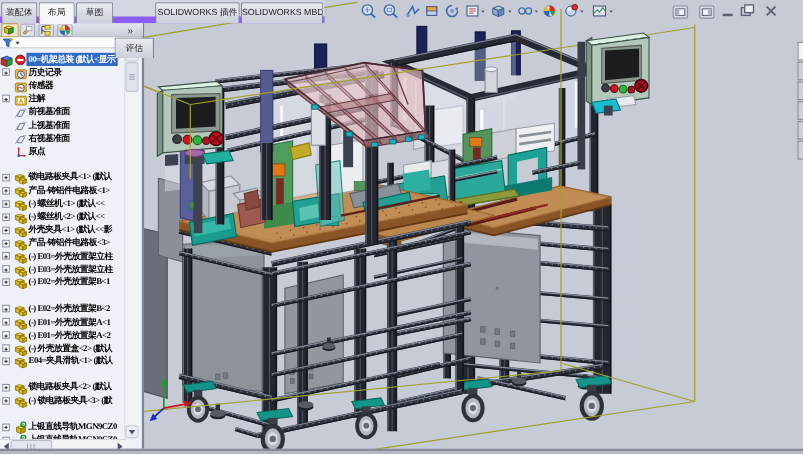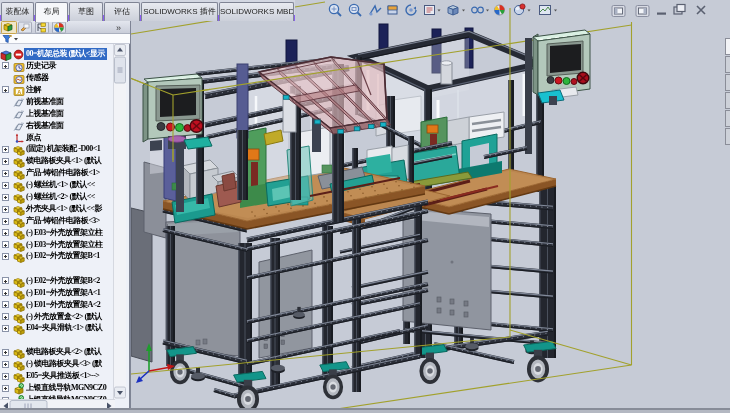--- a/index.html
+++ b/index.html
@@ -618,21 +618,21 @@
 <polygon points="175.0,366.0 167.0,364.0 168.0,370.0" fill="#c41616"></polygon>
 <line x1="149.0" y1="371.0" x2="139.0" y2="380.0" stroke="#1a30c0" stroke-width="1.6"></line>
 <polygon points="136.0,383.0 143.0,381.0 139.0,376.0" fill="#1a30c0"></polygon>
 </g>
 </svg>
 
 <div id="tabbar">
   <span class="tab" style="left:1px;width:33px;">装配体</span>
   <span class="tab active" style="left:35px;width:33px;">布局</span>
   <span class="tab" style="left:69px;width:34px;">草图</span>
-  <span class="tab" style="left:104px;width:36px;">评估</span>
+  <span class="tab" style="left:104px;width:36px;margin-top:32px;">评估</span>
   <span class="tab" style="left:141px;width:77px;">SOLIDWORKS 插件</span>
   <span class="tab" style="left:219px;width:75px;">SOLIDWORKS MBD</span>
 </div>
 
 <div id="panel">
   <div id="ptool">
 <svg width="130" height="13" style="position:absolute;left:0;top:0">
   <rect x="1.5" y="0.5" width="15" height="12" fill="#f0e6c8" stroke="#caa54a" stroke-width="1" rx="1"></rect>
   <polygon points="4,4 8,2.5 12,4 8,5.5" fill="#f5d936" stroke="#8a6d00" stroke-width="0.7"></polygon>
   <polygon points="4,4 8,5.5 8,10 4,8.5" fill="#d9ba14" stroke="#8a6d00" stroke-width="0.7"></polygon>
@@ -707,27 +707,20 @@
             <use href="#i-plane"></use>
           </svg>
           <span class="txt">右视基准面</span>
         </div>
 <div class="trow" style="top:87.5px">
           <svg class="ticon" style="left:13px" width="12" height="12">
             <use href="#i-orig"></use>
           </svg>
           <span class="txt">原点</span>
         </div>
-<div class="trow" style="top:99.4px">
-          <span class="plus" style="top:2.5px"></span>
-          <svg class="ticon" style="left:13px" width="12" height="12">
-            <use href="#i-asm"></use>
-          </svg>
-          <span class="txt">(固定) 机架装配 -D00&lt;1</span>
-        </div>
 <div class="trow" style="top:111.4px">
           <span class="plus" style="top:2.5px"></span>
           <svg class="ticon" style="left:13px" width="12" height="12">
             <use href="#i-asm"></use>
           </svg>
           <span class="txt">锁电路板夹具&lt;1&gt; (默认</span>
         </div>
 <div class="trow" style="top:123.3px">
           <span class="plus" style="top:2.5px"></span>
           <svg class="ticon" style="left:13px" width="12" height="12">
@@ -825,27 +818,20 @@
             <use href="#i-asm"></use>
           </svg>
           <span class="txt">锁电路板夹具&lt;2&gt; (默认</span>
         </div>
 <div class="trow" style="top:314.2px">
           <span class="plus" style="top:2.5px"></span>
           <svg class="ticon" style="left:13px" width="12" height="12">
             <use href="#i-asm"></use>
           </svg>
           <span class="txt">(-) 锁电路板夹具&lt;3&gt; (默</span>
-        </div>
-<div class="trow" style="top:326.1px">
-          <span class="plus" style="top:2.5px"></span>
-          <svg class="ticon" style="left:13px" width="12" height="12">
-            <use href="#i-asm"></use>
-          </svg>
-          <span class="txt">E05=夹具推送板&lt;1&gt;--&gt;</span>
         </div>
 <div class="trow" style="top:338.0px">
           <span class="plus" style="top:2.5px"></span>
           <svg class="ticon" style="left:13px" width="12" height="12">
             <use href="#i-part"></use>
           </svg>
           <span class="txt">上银直线导轨MGN9CZ0</span>
         </div>
 <div class="trow" style="top:350.0px">
           <span class="plus" style="top:2.5px"></span>

